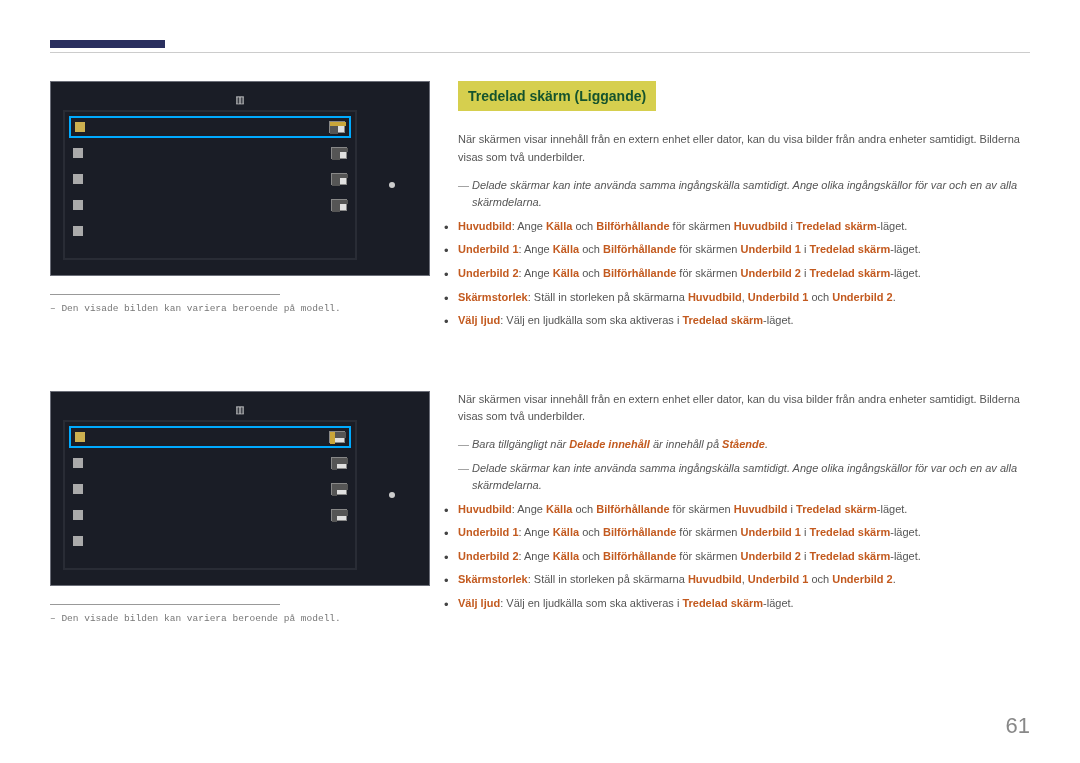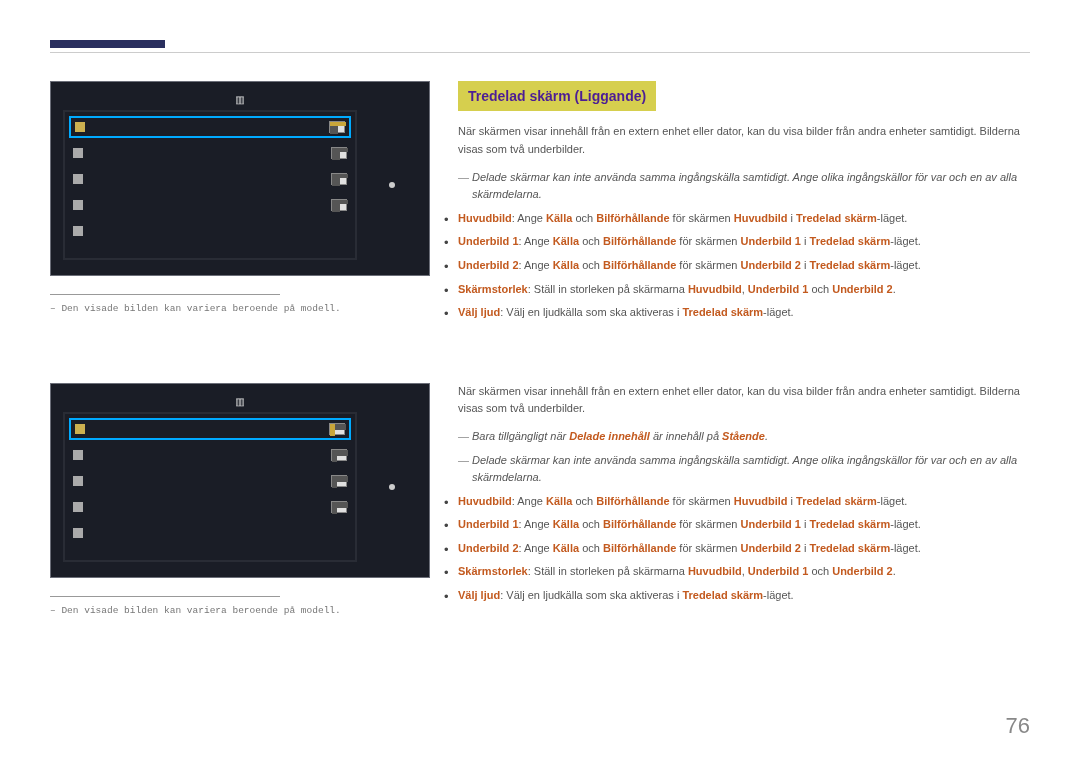--- a/index.html
+++ b/index.html
@@ -122,26 +122,26 @@
     width: 6px; height: 6px; background: #ccc; border-radius: 50%;
   }
   .mockup-footnote-rule {
     height:1px; background:#999; width:230px; margin: 18px 0 6px 0;
   }
   .mockup-footnote {
     color:#777; font-size:9.5px;font-family:Liberation Mono, monospace;
   }
   .heading {
     background: #d6cf4e;
-    color: #4c1d95;
+    color: #14532d;
     font-weight: bold;
     font-size: 14px;
     padding: 4px 10px;
     display: inline-block;
-    margin-bottom: 12px;
+    margin-bottom: 20px;
   }
   .intro { color:#555; margin-bottom:10px; }
   .note {
     color:#555; margin: 6px 0 6px 14px; position:relative;font-style:italic;
   }
   .note::before {
     content:"―"; position:absolute; left:-14px; top:0; color:#888;
   }
   ul.items { list-style: none; }
   ul.items li { margin-bottom: 6px; position: relative; color:#555;}
@@ -285,13 +285,13 @@
           <li>
             <span class="b">Välj ljud</span><span>: Välj en ljudkälla som ska aktiveras i </span><span class="b">Tredelad skärm</span><span>-läget.</span>
           </li>
         </ul>
       </div>
     </div>
 
   </div>
 </div>
 
-<div class="page-number">76</div>
+<div class="page-number">61</div>
 
 </body></html>

